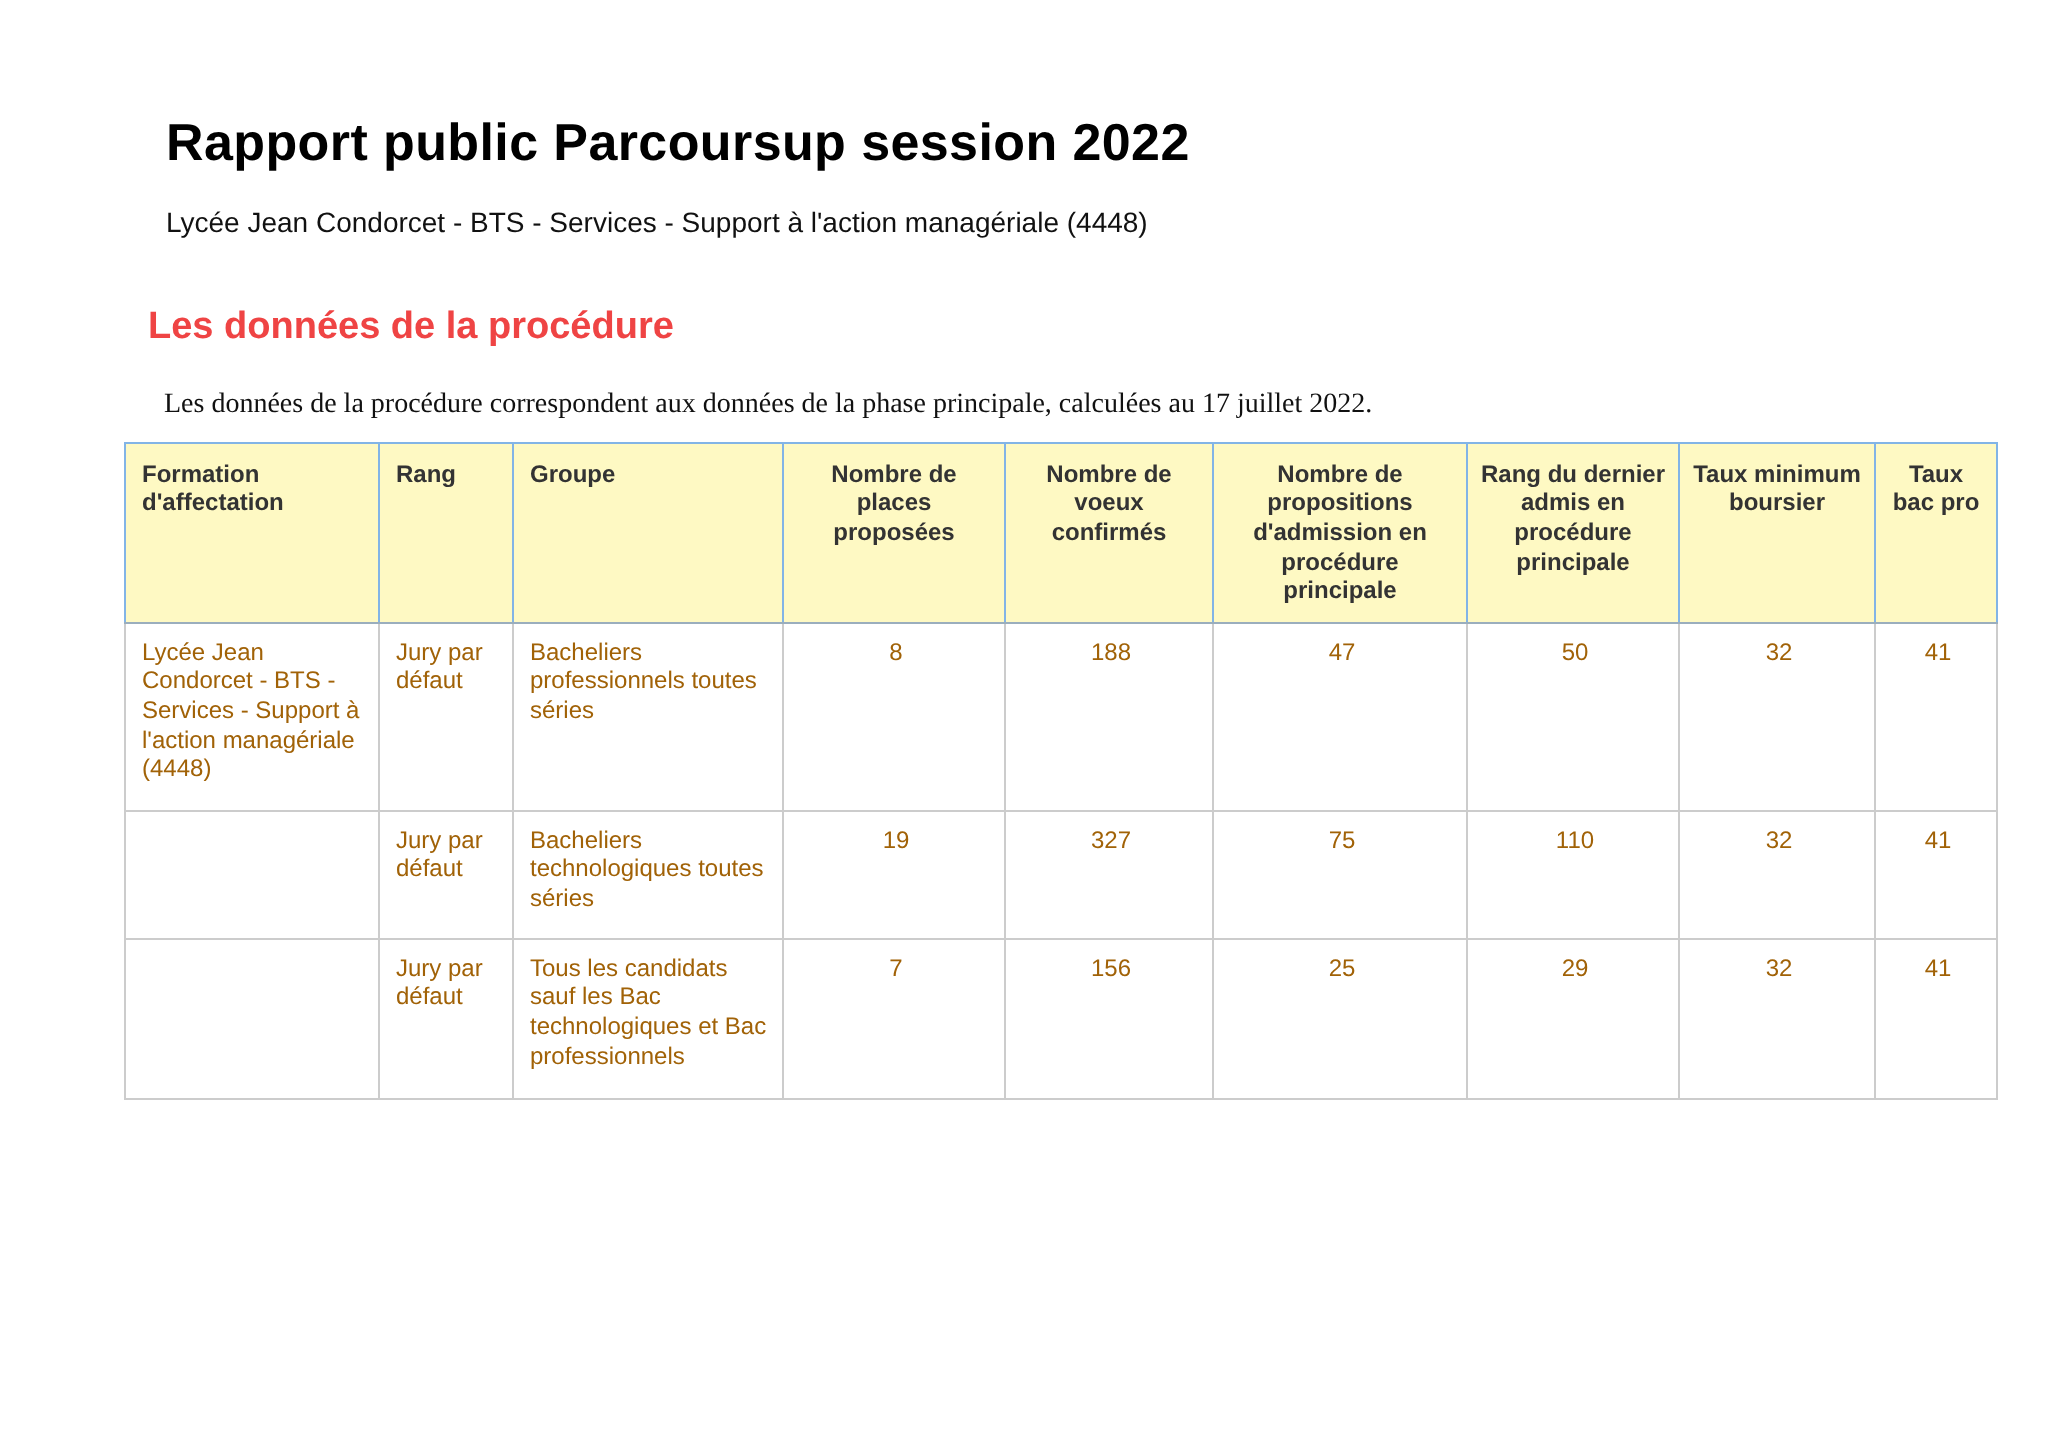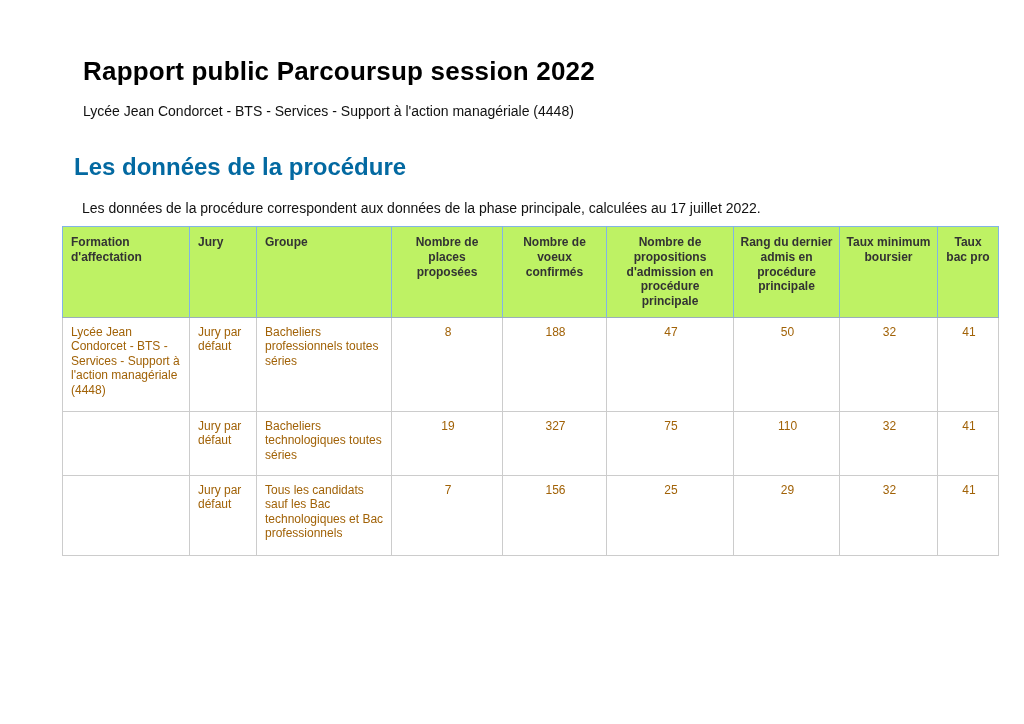--- a/index.html
+++ b/index.html
@@ -27,39 +27,40 @@
     letter-spacing: 0.2px;
   }
   .report-subtitle {
     margin: 17px 0 0 43px;
     font-size: 14px;
     line-height: 1.15;
     color: #111111;
   }
   .section-heading {
     margin: 34px 0 0 34px;
-    font-size: 24px;
+    font-size: 19px;
     line-height: 1.15;
     font-weight: bold;
-    color: #0369a1;
+    color: #ef4444;
   }
   .intro-text {
     margin: 20px 0 0 42px;
     font-size: 14px;
     line-height: 1.15;
     color: #111111;
+    font-family: Liberation Serif, serif;
   }
   table.procedure {
     margin: 10px 0 0 42px;
     width: 936px;
     table-layout: fixed;
     border-collapse: collapse;
   }
   table.procedure th {
-    background: #bef264;
+    background: #fef9c3;
     border: 1px solid #82B4E6;
     border-bottom-color: #9AAEBD;
     vertical-align: top;
     padding: 8px 4px;
     font-size: 12px;
     font-weight: bold;
     color: #333333;
     line-height: 1.22;
     white-space: pre-line;
     height: 86px;
@@ -103,21 +104,21 @@
       <col style="width:104px">
       <col style="width:127px">
       <col style="width:106px">
       <col style="width:98px">
       <col style="width:61px">
     </colgroup>
     <thead>
       <tr>
         <th class="left">Formation
 d'affectation</th>
-        <th class="left">Jury</th>
+        <th class="left">Rang</th>
         <th class="left">Groupe</th>
         <th class="center">Nombre de
 places
 proposées</th>
         <th class="center">Nombre de
 voeux
 confirmés</th>
         <th class="center">Nombre de
 propositions
 d'admission en

